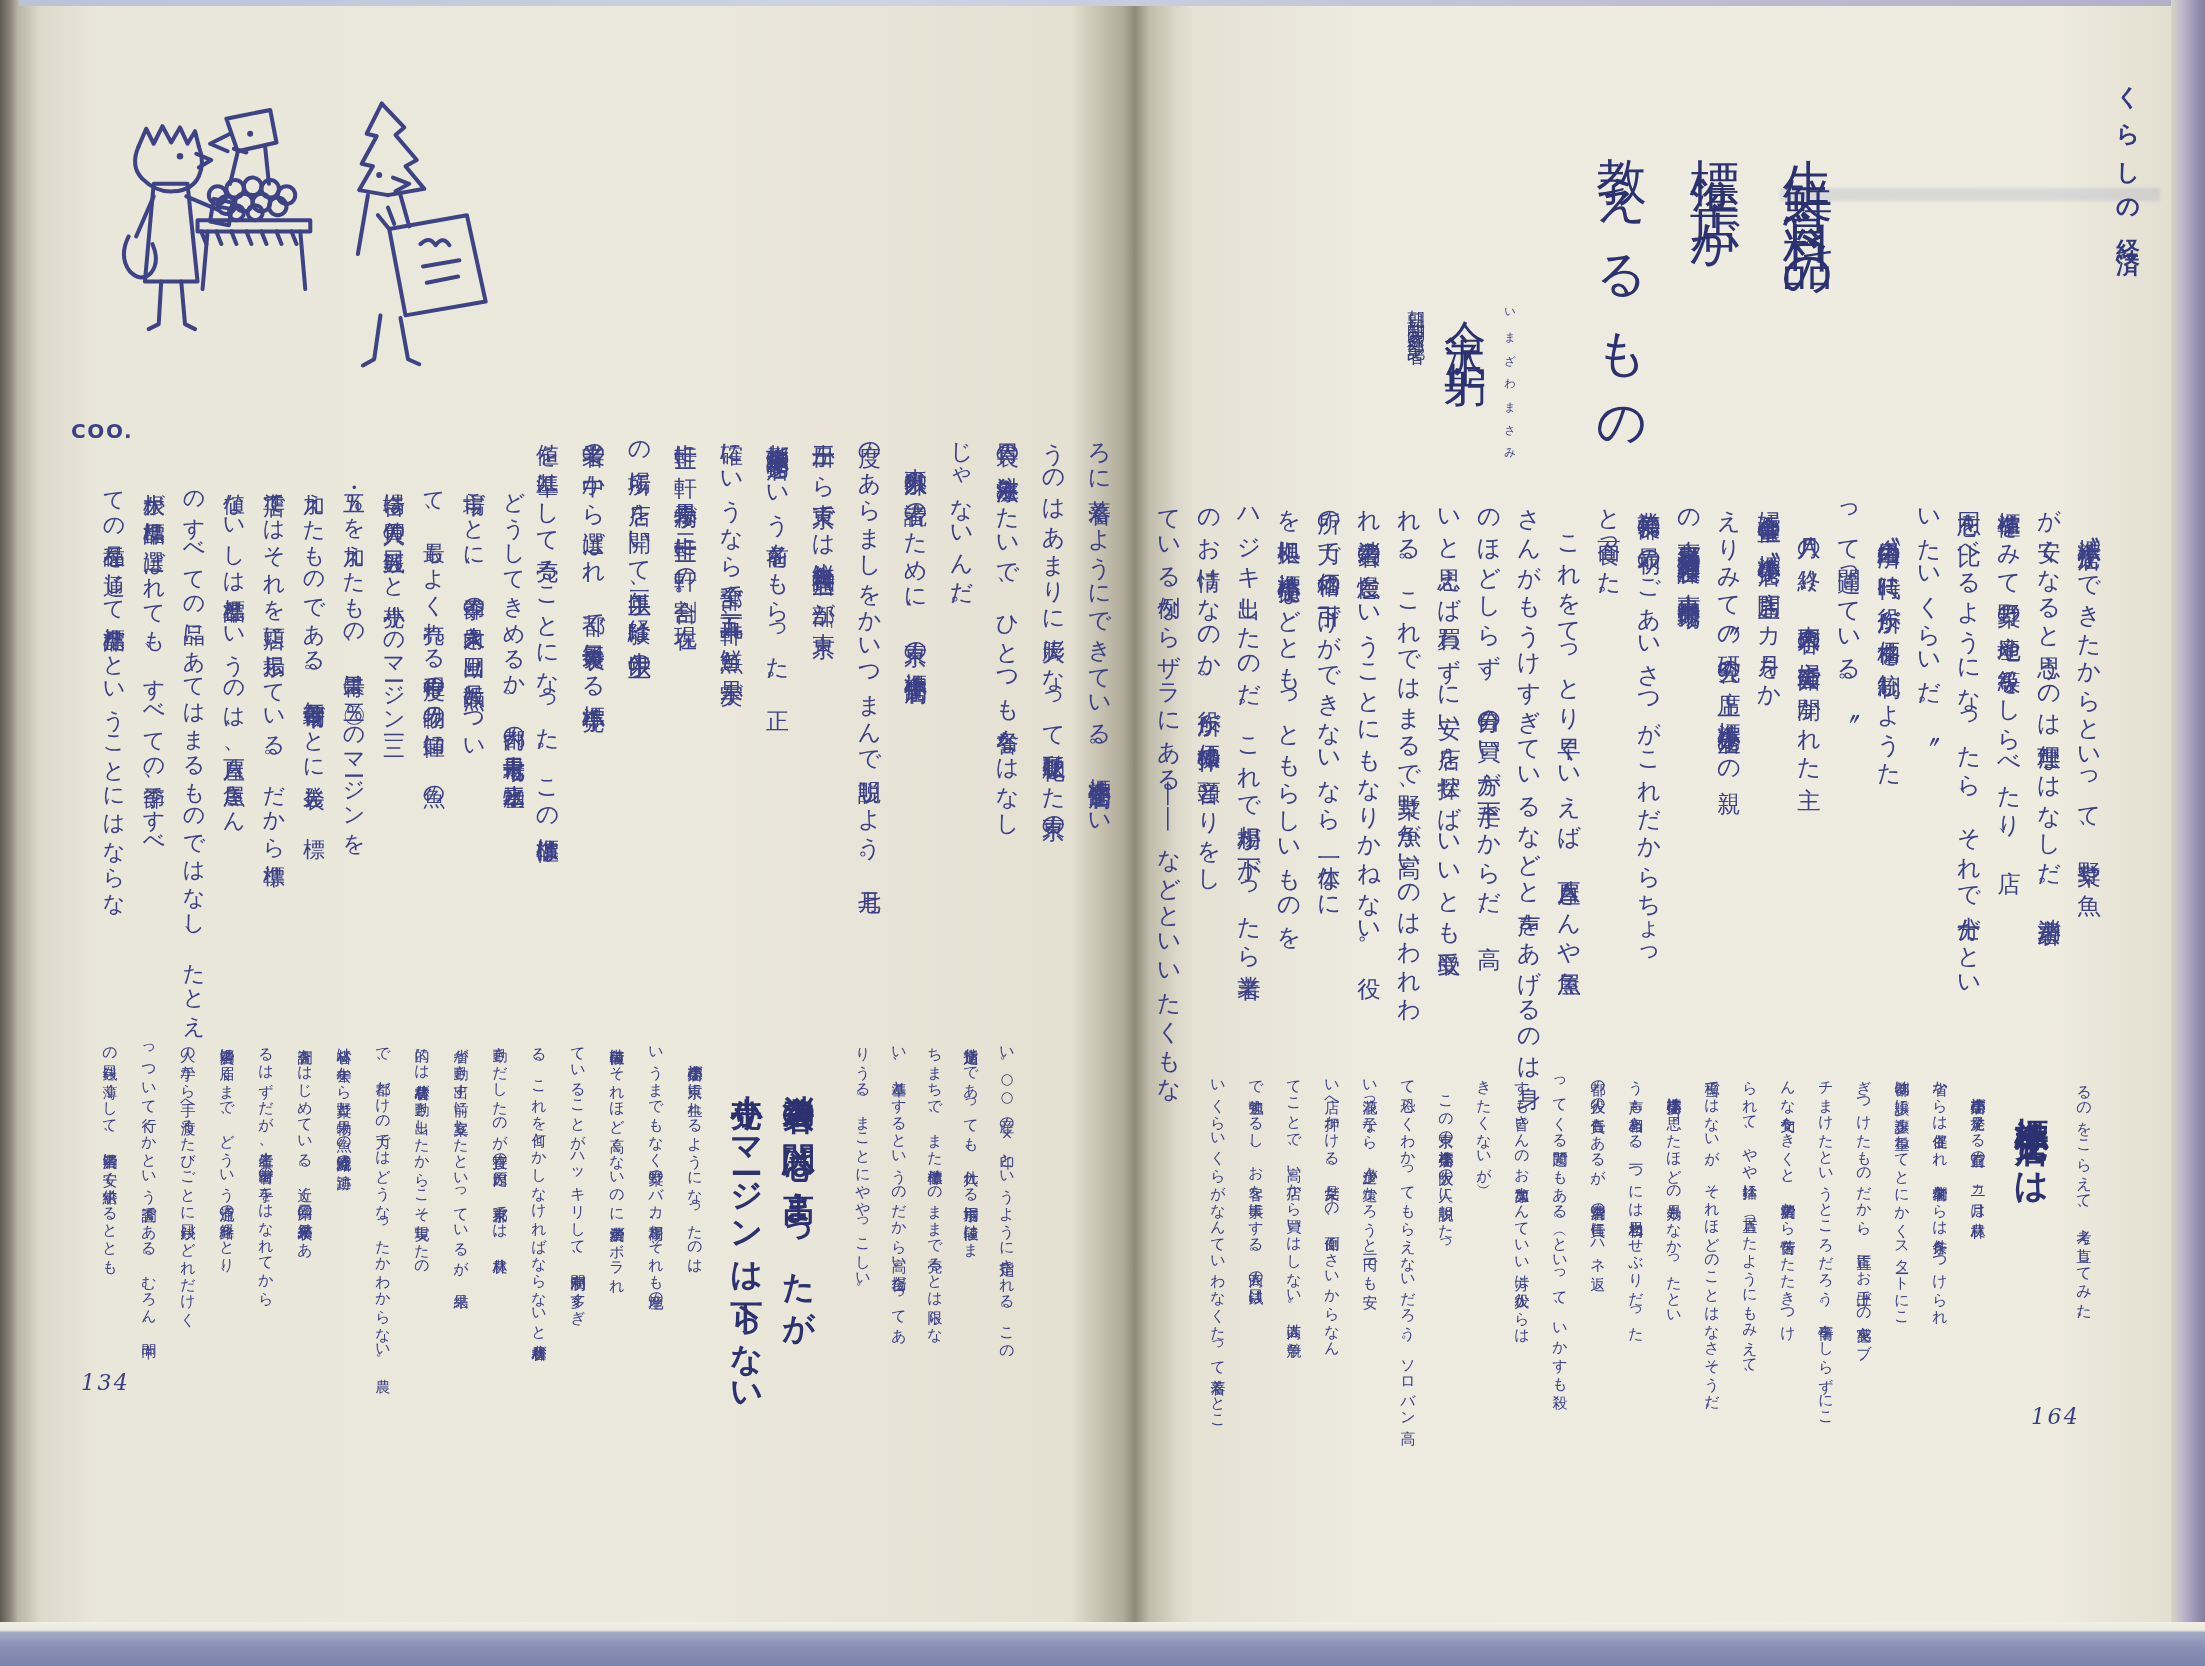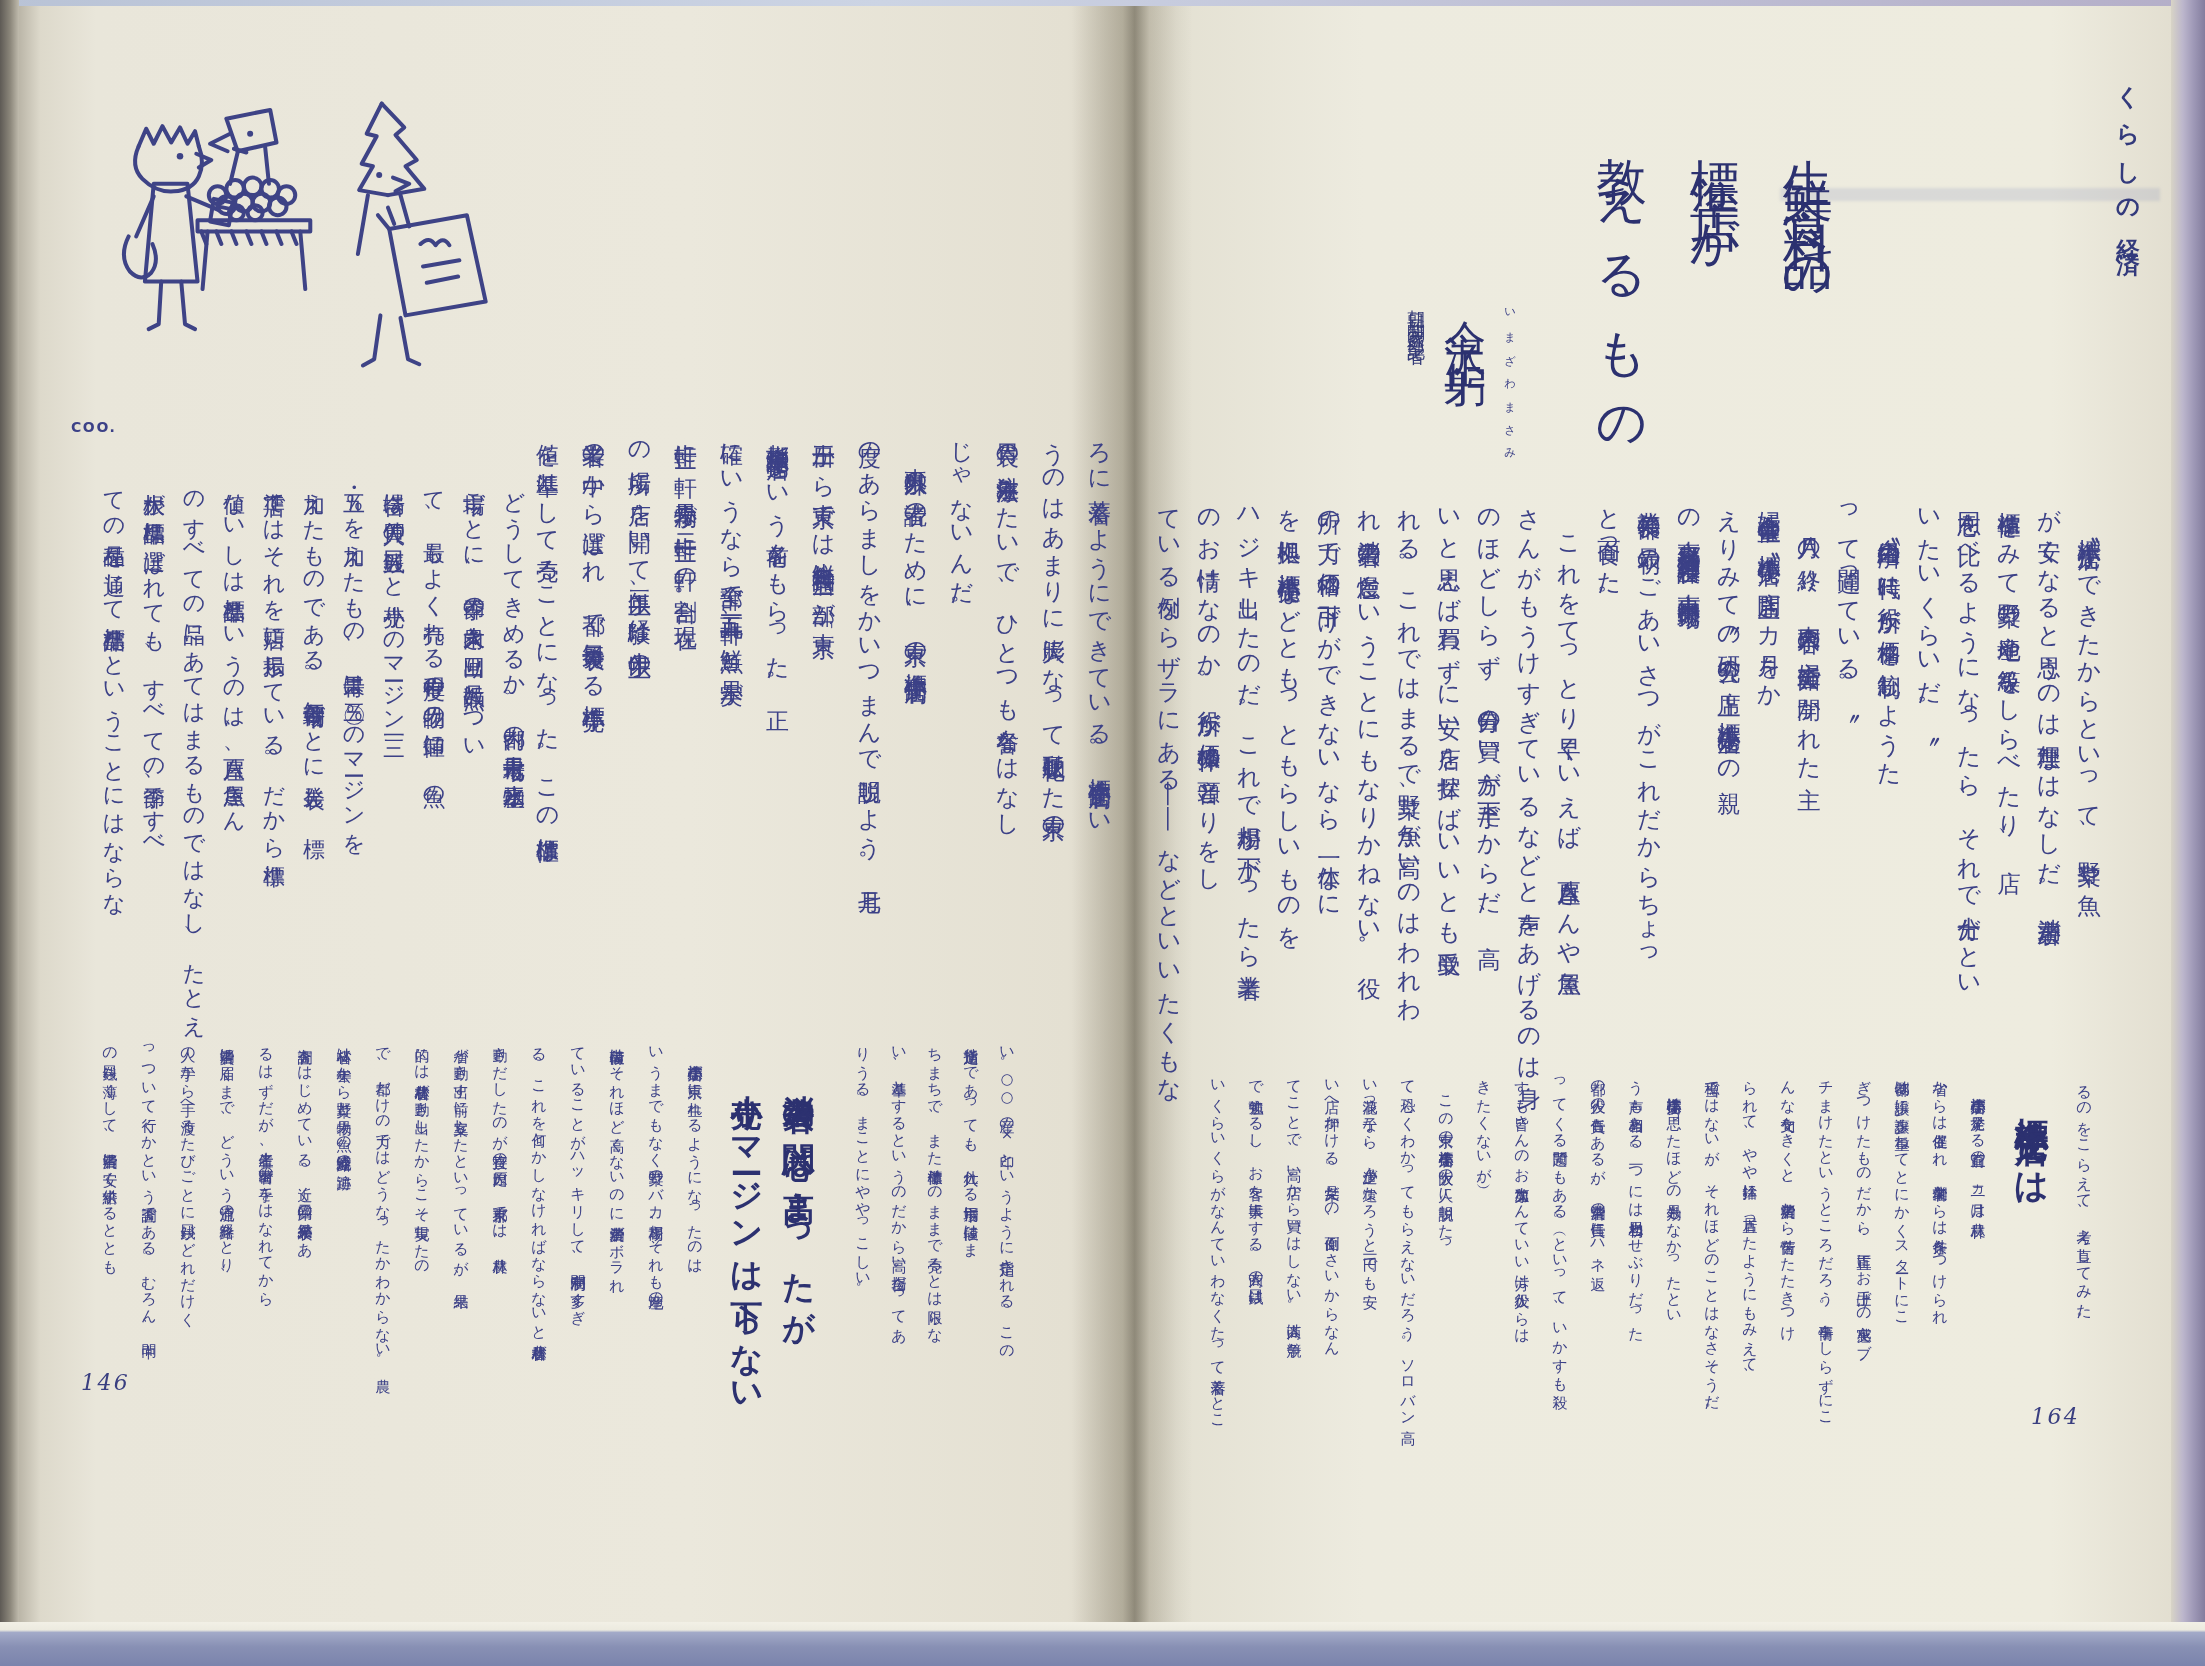--- a/index.html
+++ b/index.html
@@ -56,21 +56,21 @@
   .lead-lb > div{line-height:40px;}
   .body-small{font-size:15px;letter-spacing:0.4px;}
   .body-r > div{line-height:38px;}
   .body-lc > div{line-height:36px;}
   .body-ld > div{line-height:39px;}
   .pre-col{font-size:15.3px;letter-spacing:0.8px;}
   .heading-r{font-size:34px;letter-spacing:3.2px;font-weight:bold;color:#2c3170;}
   .heading-l{font-size:32px;letter-spacing:3.2px;font-weight:bold;color:#2c3170;}
   .heading-l > div{line-height:52px;}
   .pagenum{position:absolute;font-style:italic;font-size:22px;letter-spacing:2.4px;color:#3a3f80;}
-  .signature{position:absolute;font-size:14px;font-weight:bold;letter-spacing:1.6px;color:#3c4187;font-family:"DejaVu Sans","Liberation Sans",sans-serif;}
+  .signature{position:absolute;font-size:20px;font-weight:bold;letter-spacing:1.6px;color:#3c4187;font-family:"DejaVu Sans","Liberation Sans",sans-serif;}
   .cartoon{position:absolute;left:66px;top:68px;}
   .cartoon path,.cartoon polyline,.cartoon line,.cartoon rect,.cartoon circle{
     fill:none;stroke:#3e4386;stroke-width:3.2;stroke-linecap:round;stroke-linejoin:round;
   }
   .cartoon .dot{fill:#3e4386;stroke:none;}
 </style>
 </head>
 <body>
 
 <div id="stage">
@@ -246,20 +246,20 @@
       <div>で、都だけの力ではどうなったかわからない。農</div>
       <div>林省は去年から野菜と果物、魚の流通経路の追跡</div>
       <div>調査をはじめている。近く第二回の結果発表があ</div>
       <div>るはずだが、生産者、出荷者の手をはなれてから</div>
       <div>消費者に届くまで、どういう流通の経路をとり、</div>
       <div>人の手から手へ渡るたびごとに口銭がどれだけく</div>
       <div>っついて行くかという調査である。むろん、中間</div>
       <div>の口銭を薄くして、消費者に安く供給するととも</div>
     </div>
 
-  <div class="pagenum" style="left:81px;top:1370px;">146</div>
+  <div class="pagenum" style="left:81px;top:1370px;">134</div>
 
   <div class="edge-top"></div>
   <div class="edge-left"></div>
   <div class="edge-right"></div>
   <div class="edge-bottom"></div>
 </div>
 
 
 </body></html>

